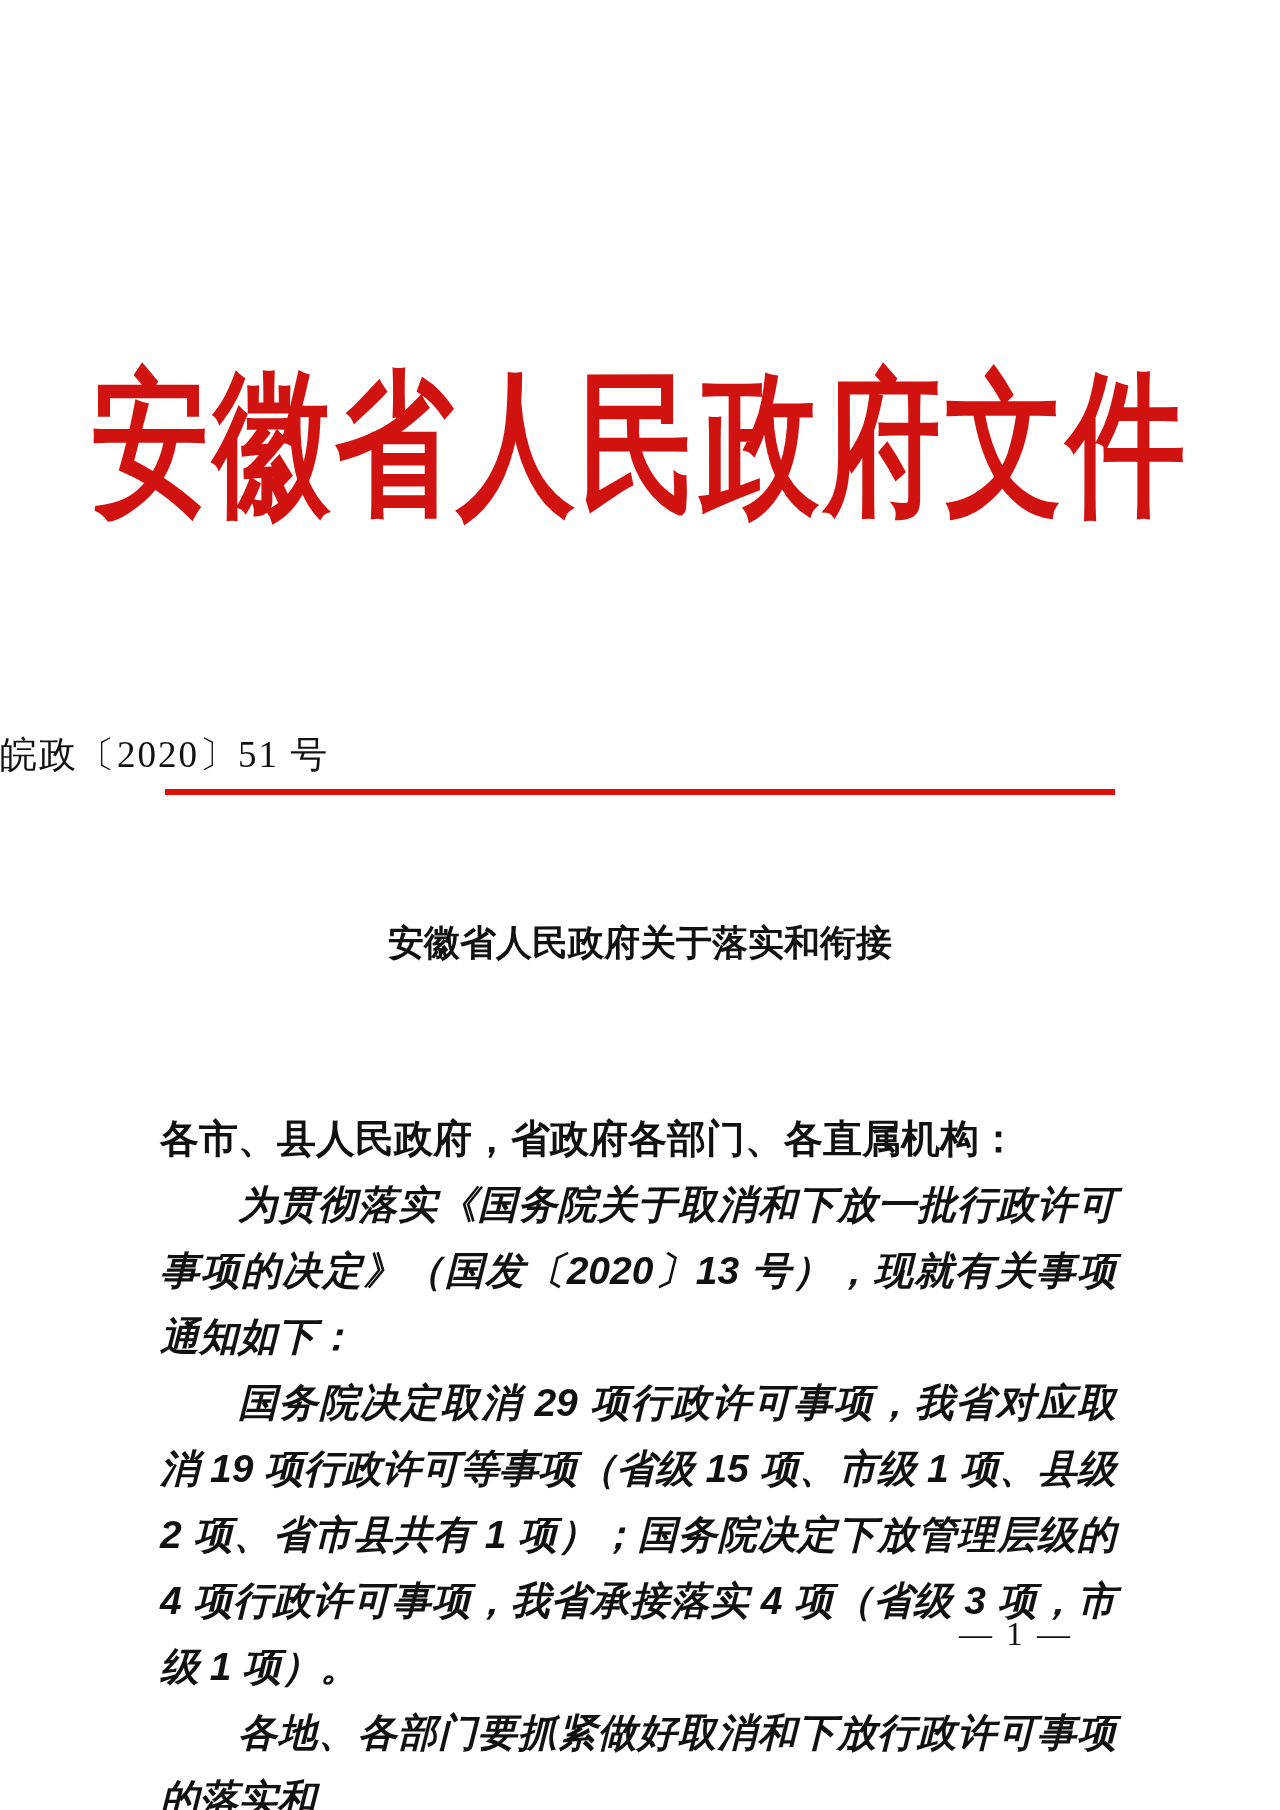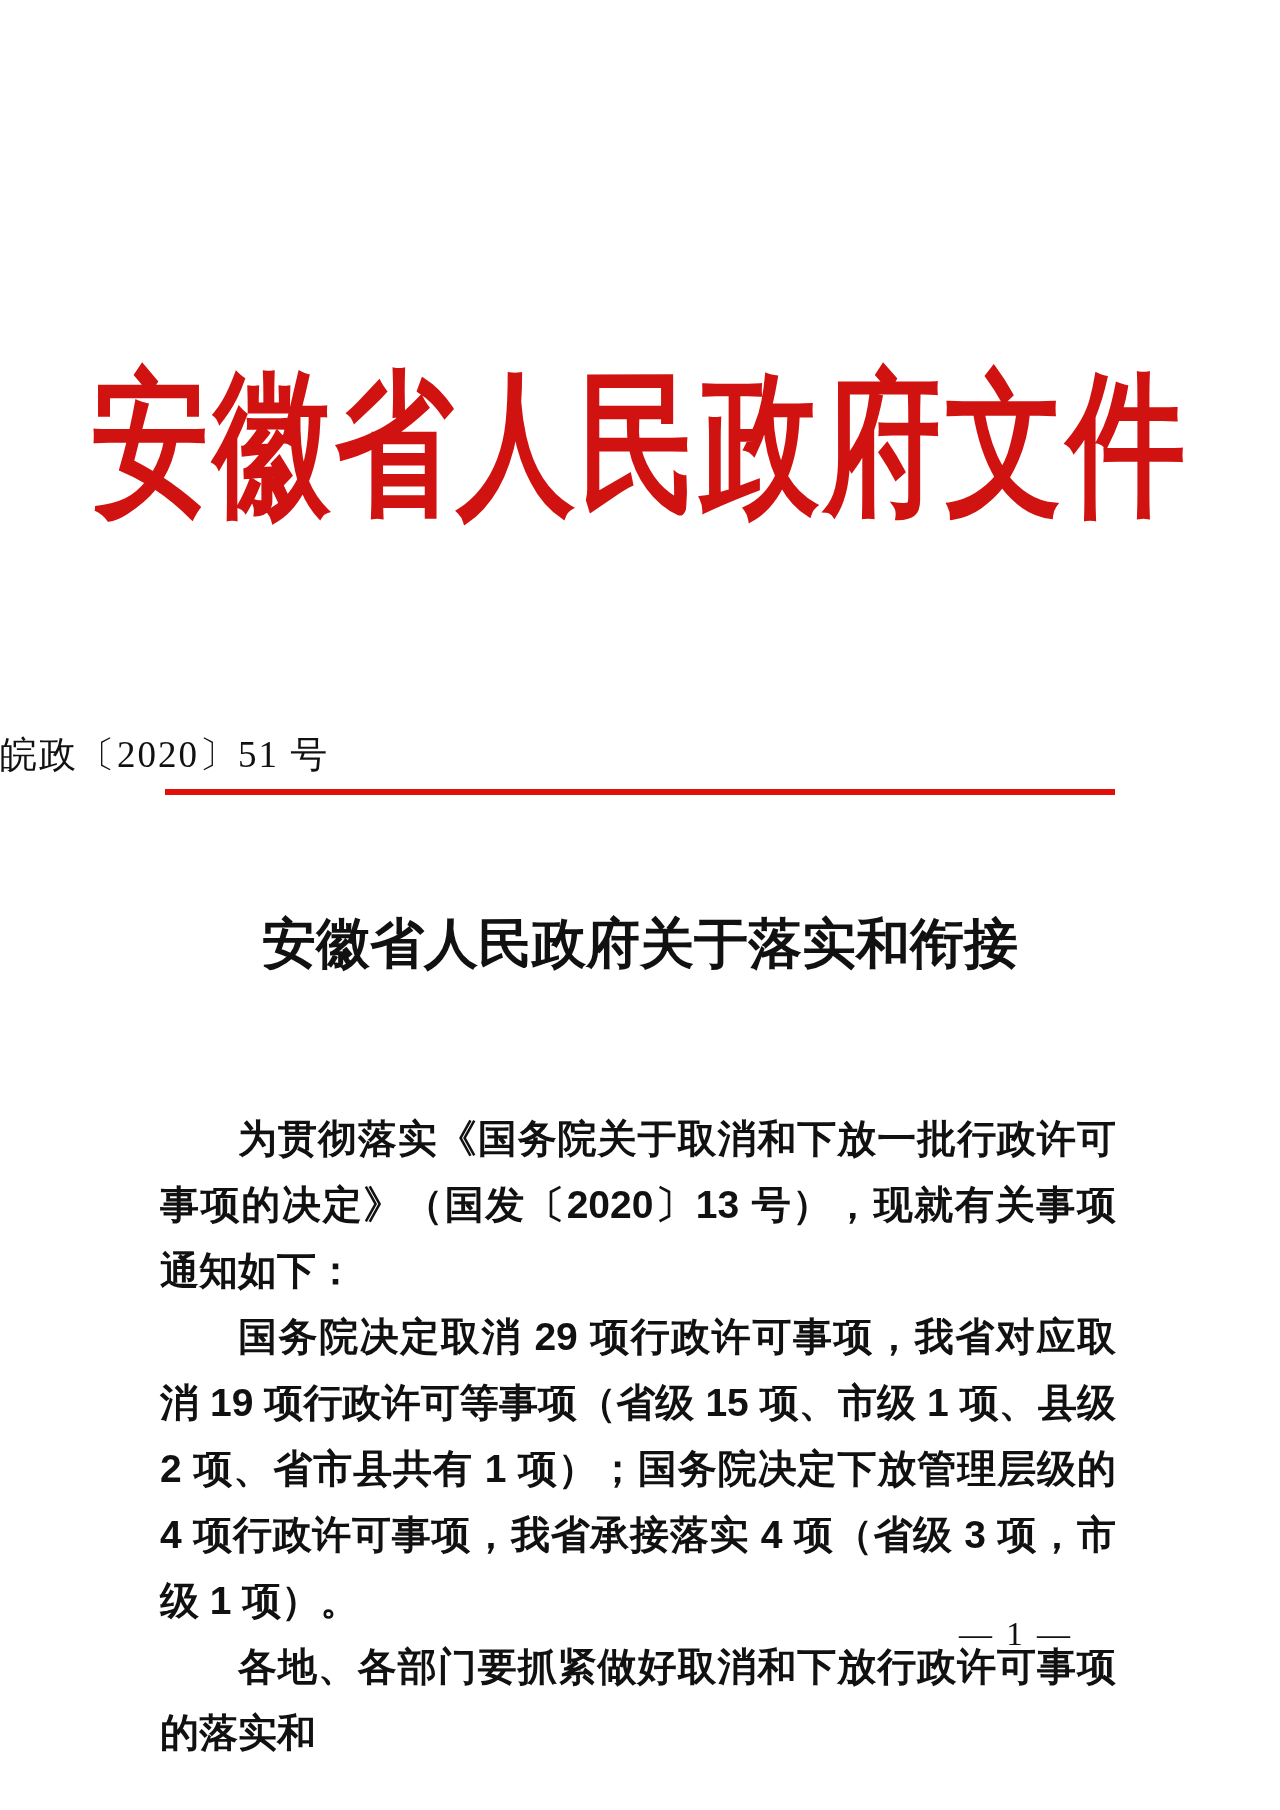--- a/index.html
+++ b/index.html
@@ -52,39 +52,39 @@
     background: var(--rule-red, #e01008);
   }
   .doc-title {
     position: absolute;
     top: 910px;
     left: 0;
     width: 100%;
     text-align: center;
     font-family: "Liberation Sans", "DejaVu Sans", sans-serif;
     font-weight: 700;
-    font-size: 54px;
+    font-size: 36px;
     line-height: 66px;
     color: #111111;
   }
   .doc-title .title-line { display: block; }
   .body-text {
     position: absolute;
     top: 1106px;
     left: 160px;
     width: 956px;
     font-family: "Liberation Sans", "DejaVu Sans", sans-serif;
     font-weight: 600;
     font-size: 39px;
     line-height: 66px;
     text-align: justify;
     color: #111111;
   }
   .body-text p { margin: 0; }
-  .body-text p.para { text-indent: 2em; }
+  .body-text p.para { text-indent: 2em; font-style: italic; }
   .page-number {
     position: absolute;
     top: 1616px;
     right: 207px;
     font-size: 33px;
     letter-spacing: 3px;
     color: #111111;
     font-family: "Liberation Serif", "DejaVu Serif", serif;
     white-space: nowrap;
   }
@@ -98,20 +98,21 @@
 
   <div class="doc-number">皖政〔2020〕51 号</div>
 
   <div class="red-rule"></div>
 
   <h1 class="doc-title">
     <span class="title-line">安徽省人民政府关于落实和衔接</span>
   </h1>
 
   <div class="body-text">
+    <p class="salutation">各市、县人民政府，省政府各部门、各直属机构：</p>
     <p class="para">为贯彻落实《国务院关于取消和下放一批行政许可事项的决定》（国发〔2020〕13 号），现就有关事项通知如下：</p>
     <p class="para">国务院决定取消 29 项行政许可事项，我省对应取消 19 项行政许可等事项（省级 15 项、市级 1 项、县级 2 项、省市县共有 1 项）；国务院决定下放管理层级的 4 项行政许可事项，我省承接落实 4 项（省级 3 项，市级 1 项）。</p>
     <p class="para">各地、各部门要抓紧做好取消和下放行政许可事项的落实和</p>
   </div>
 
   <div class="page-number">— 1 —</div>
 
 </div>
 
 </body></html>

